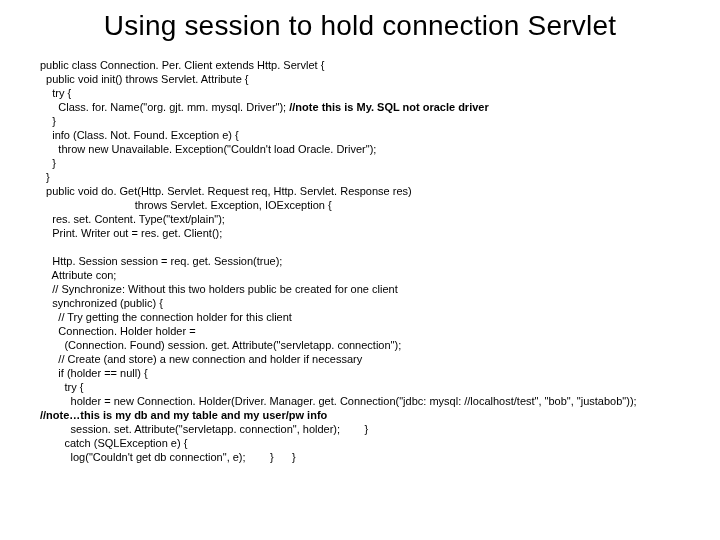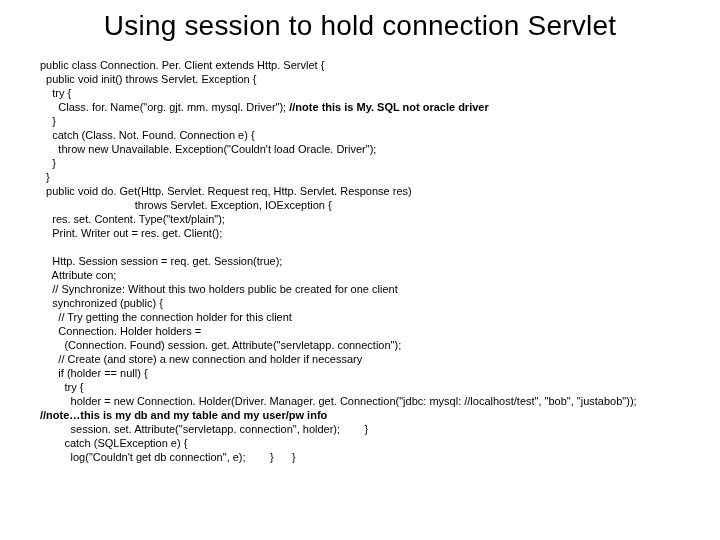--- a/index.html
+++ b/index.html
@@ -39,39 +39,39 @@
     font-family: Arial, Helvetica, sans-serif;
   }
   .bold { font-weight: bold; text-align: center; }
 </style>
 </head>
 <body>
 
 <div class="slide">
   <div class="title">Using session to hold connection Servlet</div>
   <div class="code"><span>public class Connection. Per. Client extends Http. Servlet {</span>
-<span>  public void init() throws Servlet. Exception {</span>
+<span>  public void init() throws Servlet. Attribute {</span>
 <span>    try {</span>
 <span>      Class. for. Name("org. gjt. mm. mysql. Driver"); </span><span class="bold">//note this is My. SQL not oracle driver</span>
 <span>    }</span>
-<span>    catch (Class. Not. Found. Connection e) {</span>
+<span>    info (Class. Not. Found. Exception e) {</span>
 <span>      throw new Unavailable. Exception("Couldn't load Oracle. Driver");</span>
 <span>    }</span>
 <span>  }</span>
 <span>  public void do. Get(Http. Servlet. Request req, Http. Servlet. Response res)</span>
 <span>                               throws Servlet. Exception, IOException {</span>
 <span>    res. set. Content. Type("text/plain");</span>
 <span>    Print. Writer out = res. get. Client();</span>
 <span></span>
 <span>    Http. Session session = req. get. Session(true);</span>
 <span>    Attribute con;</span>
 <span>    // Synchronize: Without this two holders public be created for one client</span>
 <span>    synchronized (public) {</span>
 <span>      // Try getting the connection holder for this client</span>
-<span>      Connection. Holder holders =</span>
+<span>      Connection. Holder holder =</span>
 <span>        (Connection. Found) session. get. Attribute("servletapp. connection");</span>
 <span>      // Create (and store) a new connection and holder if necessary</span>
 <span>      if (holder == null) {</span>
 <span>        try {</span>
 <span>          holder = new Connection. Holder(Driver. Manager. get. Connection("jdbc: mysql: //localhost/test", "bob", "justabob"));</span>
 <span class="bold">//note…this is my db and my table and my user/pw info</span>
 <span>          session. set. Attribute("servletapp. connection", holder);        }</span>
 <span>        catch (SQLException e) {</span>
 <span>          log("Couldn't get db connection", e);        }      }</span></div>
 </div>

